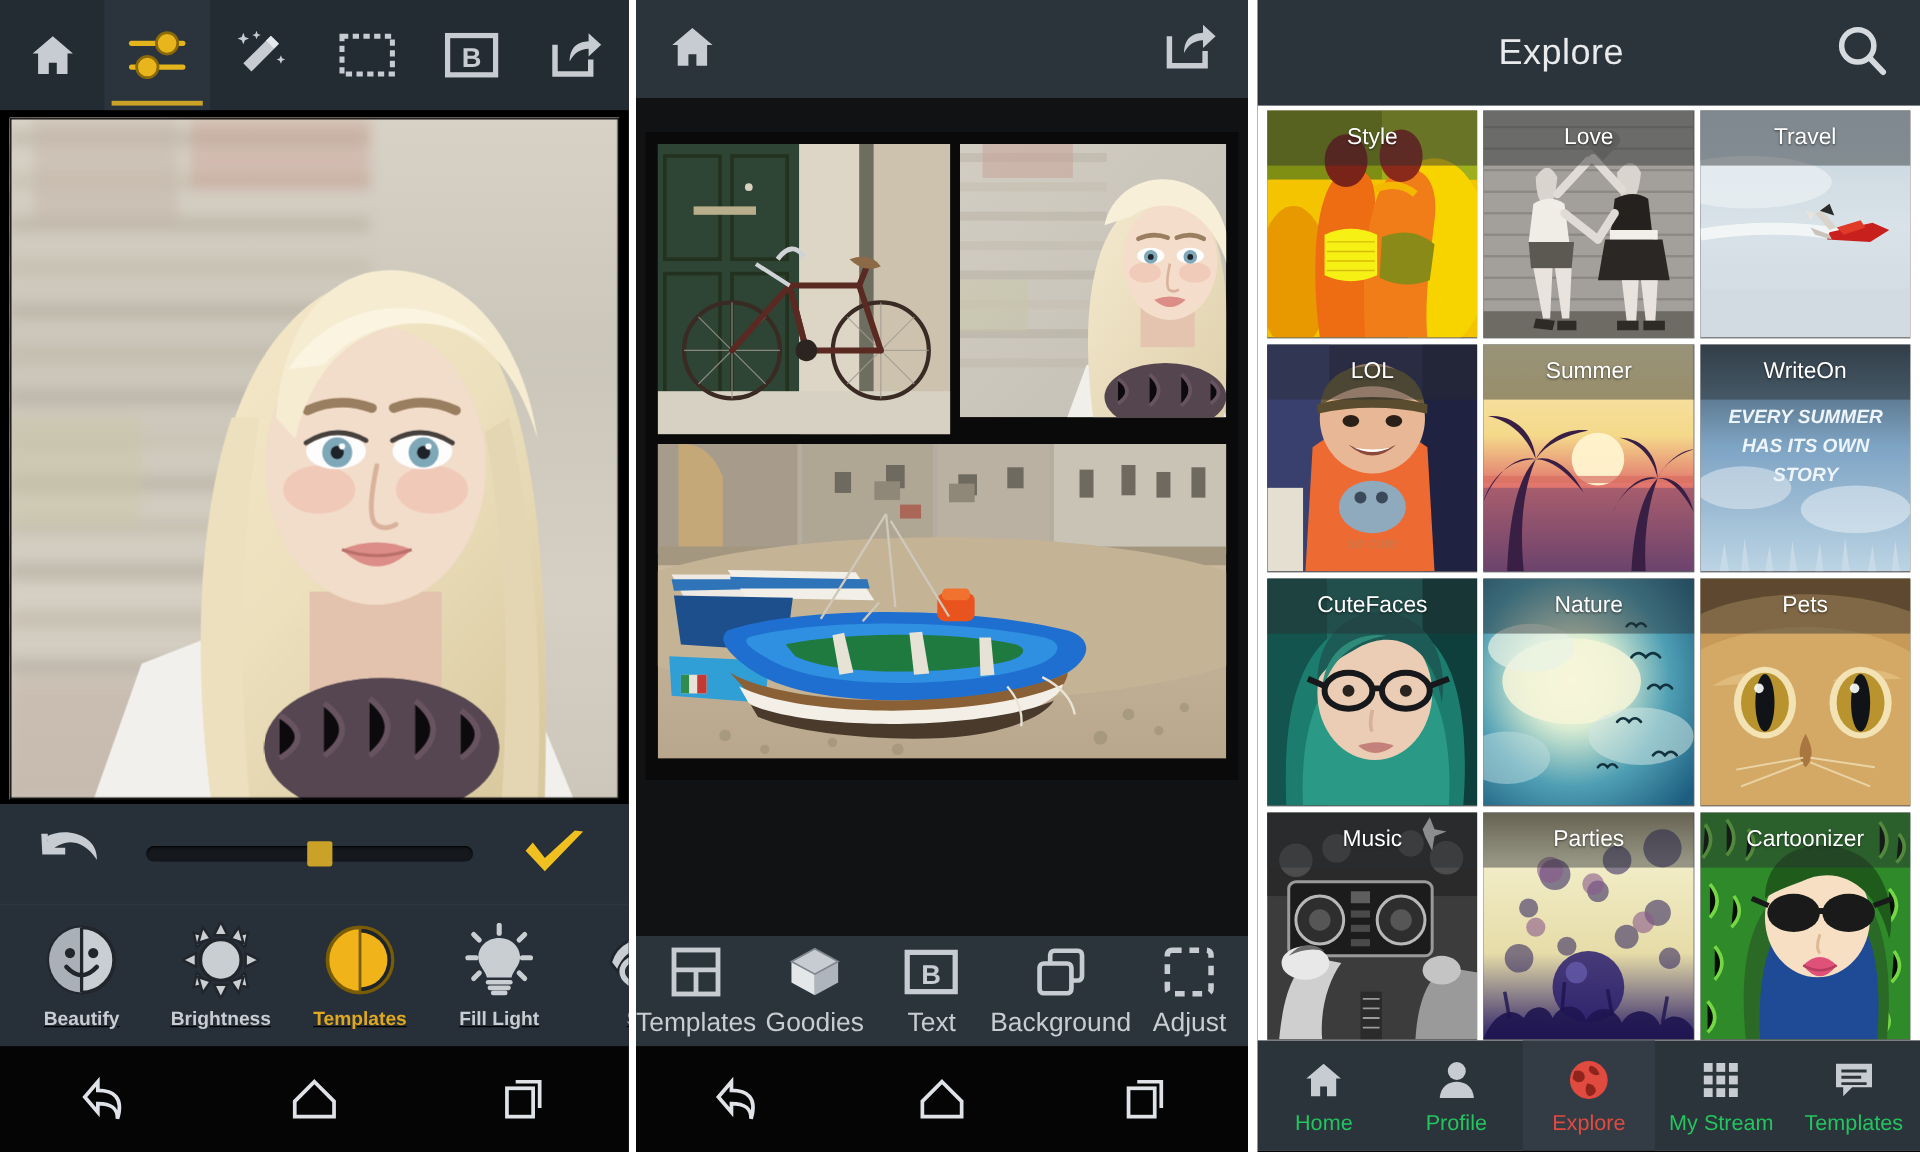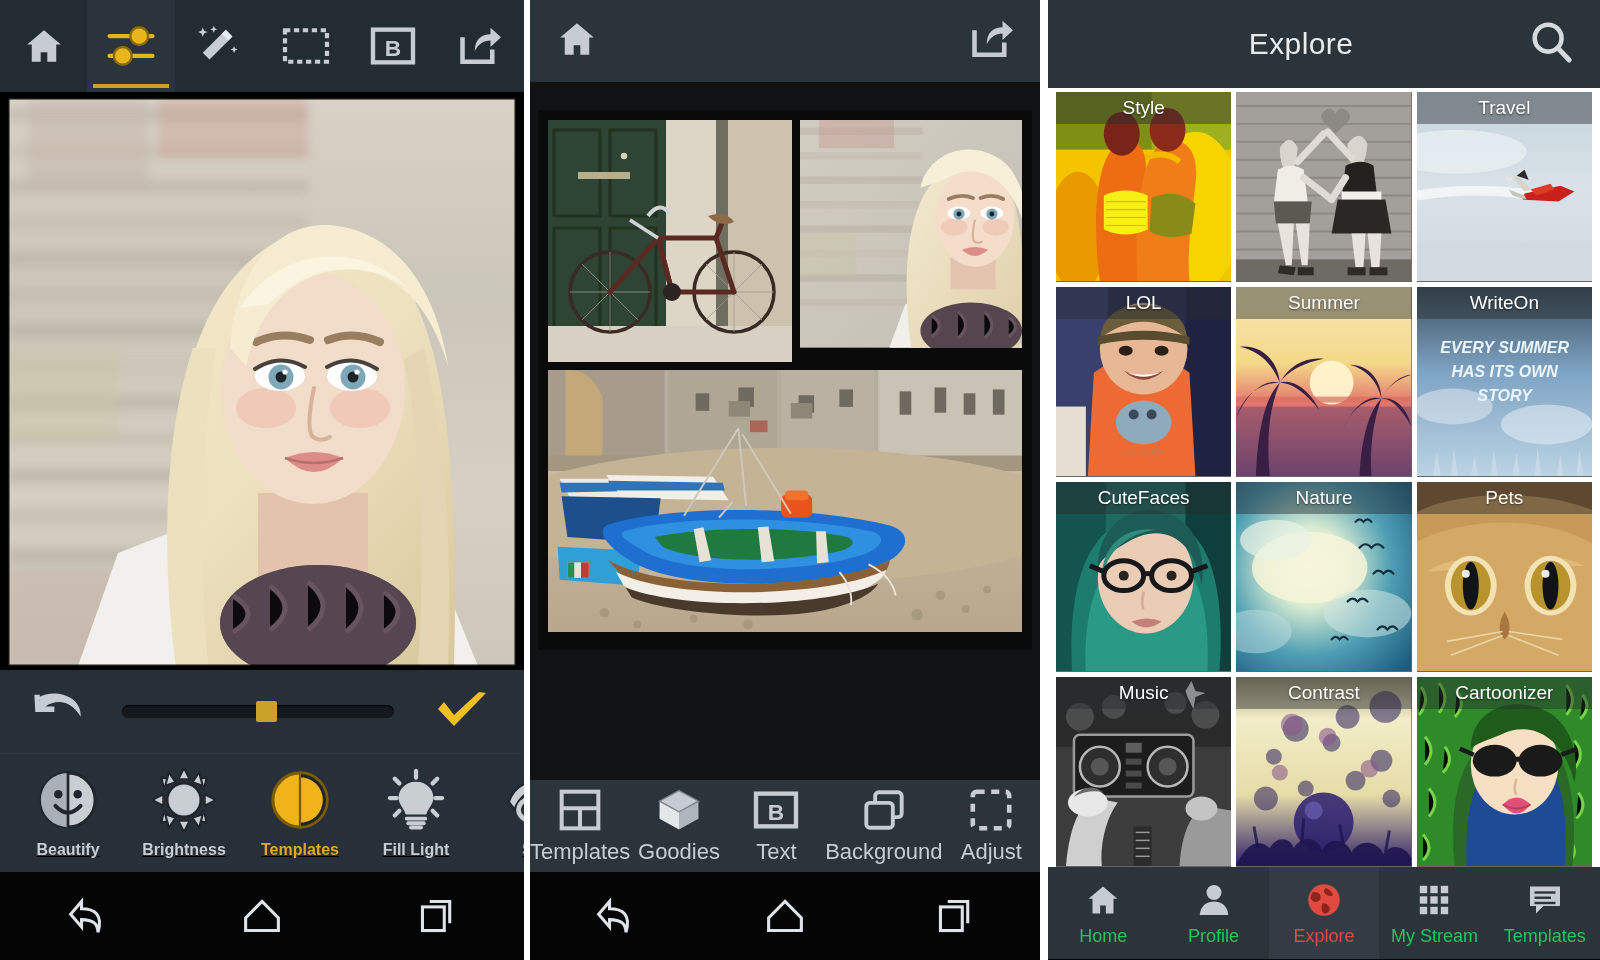--- a/index.html
+++ b/index.html
@@ -209,21 +209,21 @@
     overflow: hidden;
   }
   .tile {
     position: relative;
     overflow: hidden;
     background: #666;
   }
   .tile .tlabel {
     position: absolute;
     top: 0; left: 0; right: 0;
-    height: 32px;
+    height: 46px;
     display: flex;
     align-items: center;
     justify-content: center;
     color: #fff;
     font-size: 19px;
     background: rgba(40,44,48,0.45);
     text-shadow: 0 1px 2px rgba(0,0,0,.6);
     z-index: 3;
   }
   .tile .timg { position: absolute; inset: 0; z-index: 1; }
@@ -868,20 +868,21 @@
             <path d="M102 108 h48 l6 34 h-60z" fill="#2a2724"></path>
             <path d="M106 100 h40 l0 8 h-40z" fill="#f2eee8"></path>
             <path d="M116 142 l4 34 h8 l2 -34z" fill="#e8e3dc"></path>
             <path d="M132 142 l4 34 h8 l2 -34z" fill="#e8e3dc"></path>
             <path d="M112 176 l18 0 l0 8 l-18 0z" fill="#2e2b27"></path>
             <path d="M134 176 l18 0 l0 8 l-18 0z" fill="#2e2b27"></path>
             <path d="M110 86 L96 108" stroke="#e0dbd4" stroke-width="7" stroke-linecap="round"></path>
             <path d="M116 66 L92 40" stroke="#e0dbd4" stroke-width="7" stroke-linecap="round"></path>
             <path d="M92 34 q-12 -10 -2 -16 q6 -4 10 4 q4 -8 10 -4 q10 6 -2 16 l-8 8z" fill="#8d8984"></path>
           </svg>
+          <div class="tlabel">Love</div>
         </div>
 
         <div class="tile">
           <svg class="timg" viewBox="0 0 176 190" preserveAspectRatio="xMidYMid slice">
             <defs>
               <linearGradient id="skyg" x1="0" y1="0" x2="0" y2="1">
                 <stop offset="0%" stop-color="#c6d4dc"></stop>
                   <stop offset="50%" stop-color="#d8e2e8"></stop>
                 <stop offset="100%" stop-color="#cfd9e0"></stop>
               </linearGradient>
@@ -1138,21 +1139,21 @@
             <g fill="#1e1550" opacity=".9">
               <path d="M0 190 C10 166 24 162 34 172 C40 160 54 160 58 172 C66 158 82 160 86 174 C94 160 110 162 116 176 C124 162 142 164 148 178 C156 166 170 170 176 182 L176 190 Z"></path>
             </g>
             <g stroke="#1e1550" stroke-width="3" opacity=".8">
               <path d="M22 172 l-4 -22"></path>
                 <path d="M66 166 l2 -24"></path>
               <path d="M108 170 l-4 -22"></path>
                 <path d="M150 176 l4 -22"></path>
             </g>
           </svg>
-          <div class="tlabel">Contrast</div>
+          <div class="tlabel">Parties</div>
         </div>
 
         <div class="tile">
           <svg class="timg" viewBox="0 0 176 190" preserveAspectRatio="xMidYMid slice">
             <rect width="176" height="190" fill="#2f8a2a"></rect>
             <g stroke="#7ede4a" stroke-width="3" opacity=".9">
               <path d="M4 10 q10 14 -2 28"></path>
                 <path d="M22 6 q12 16 0 30"></path>
               <path d="M40 14 q10 14 -2 26"></path>
                 <path d="M150 8 q12 16 0 30"></path>

